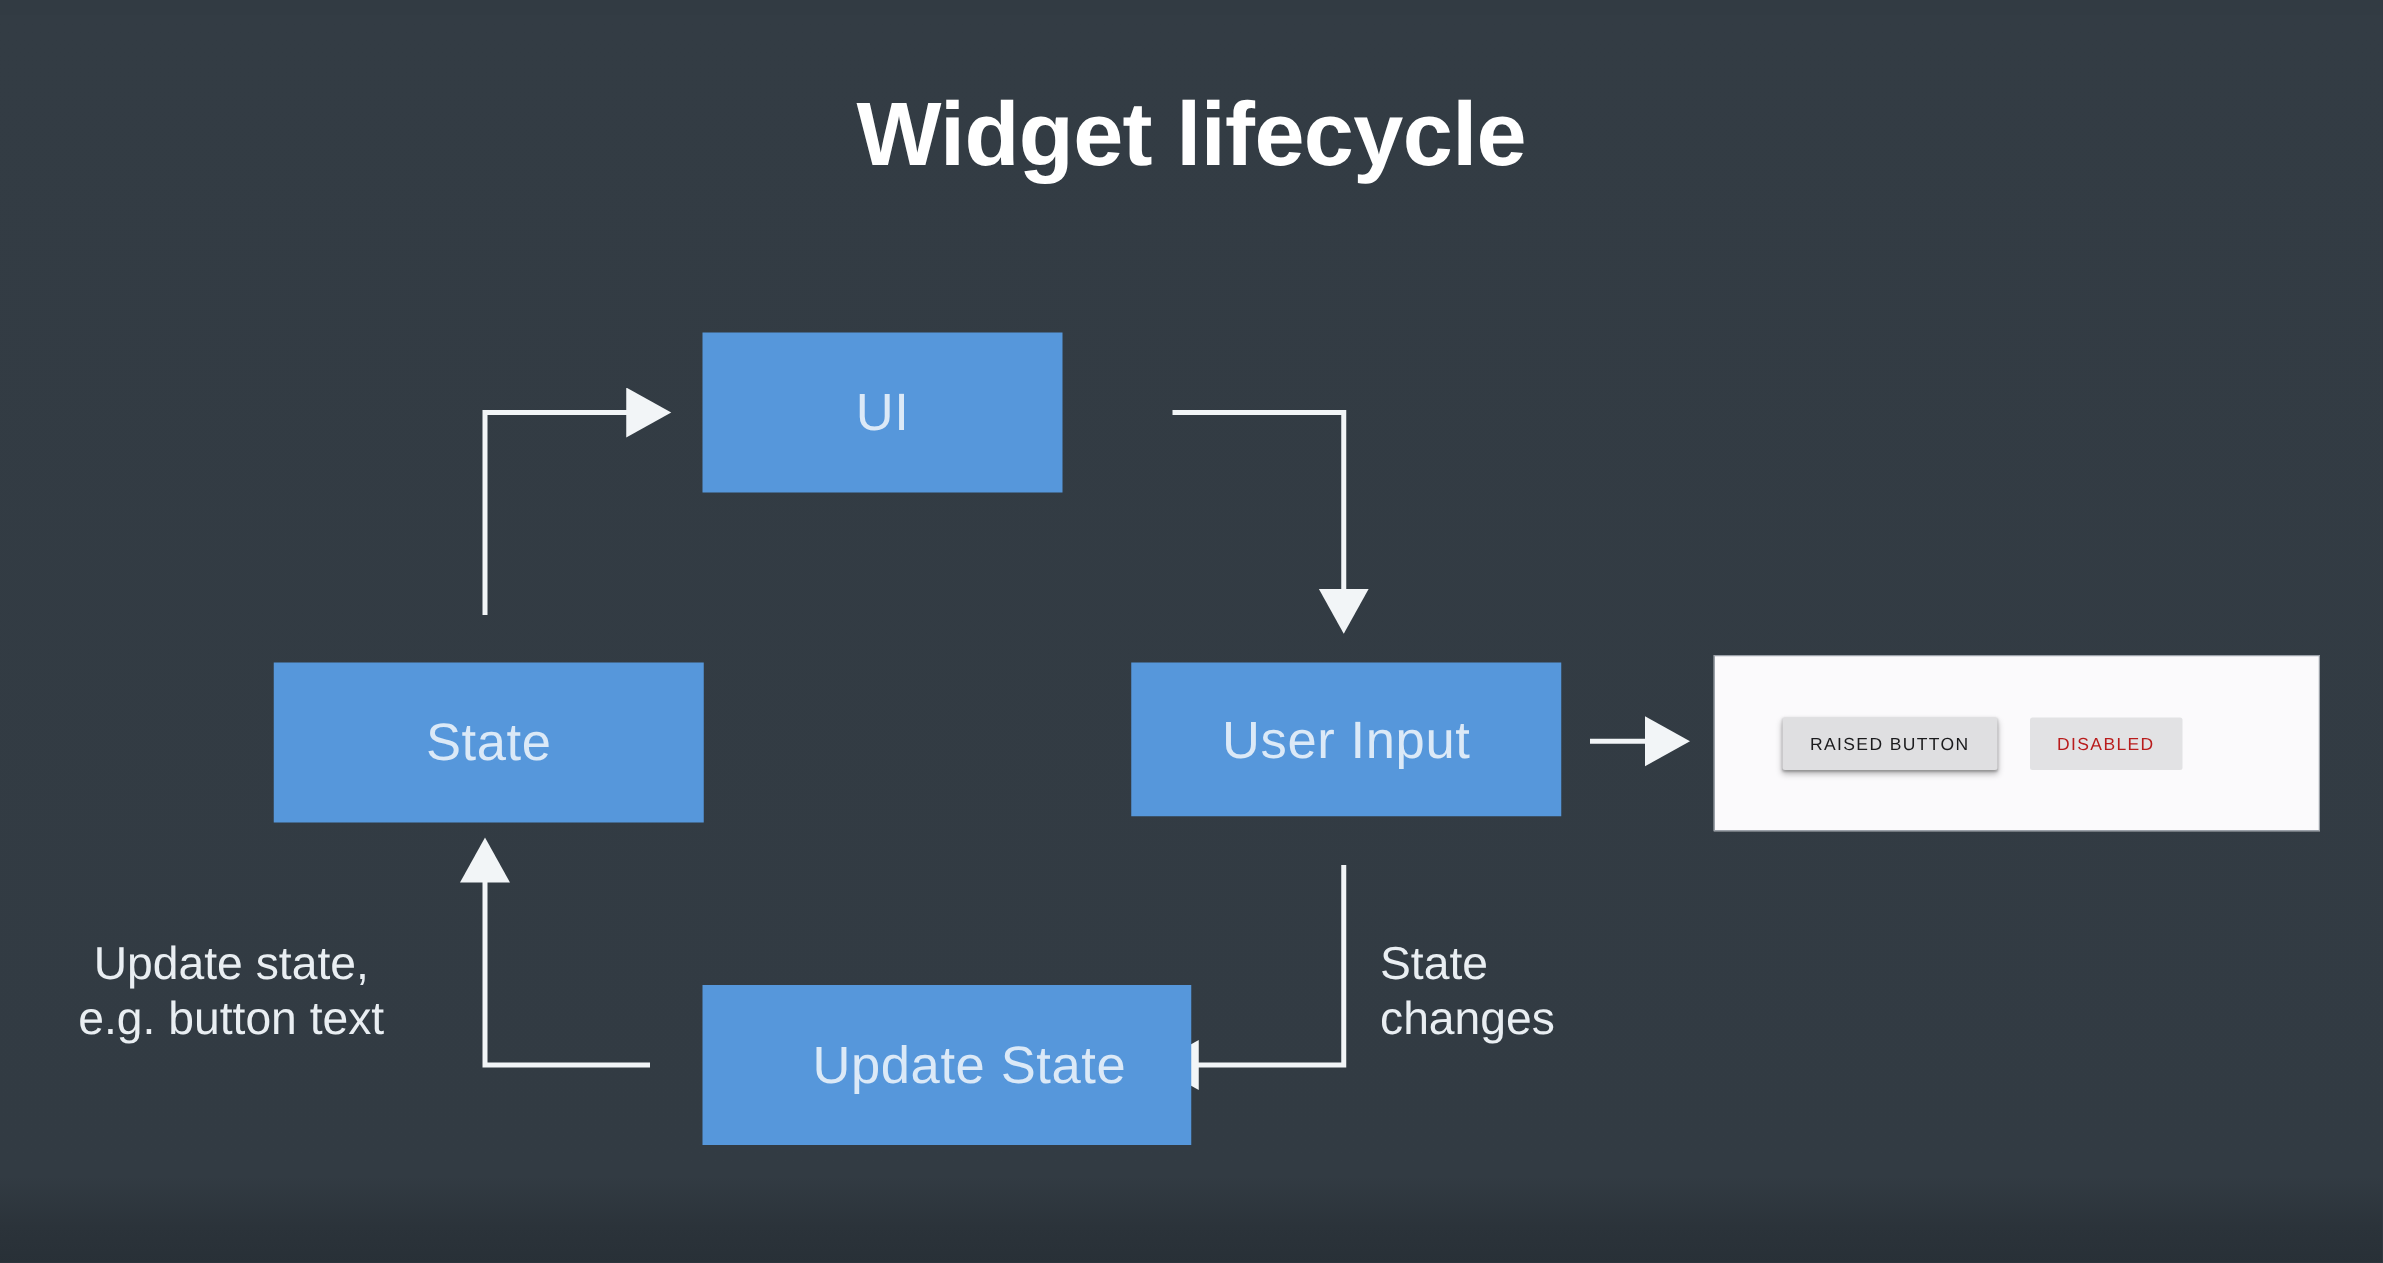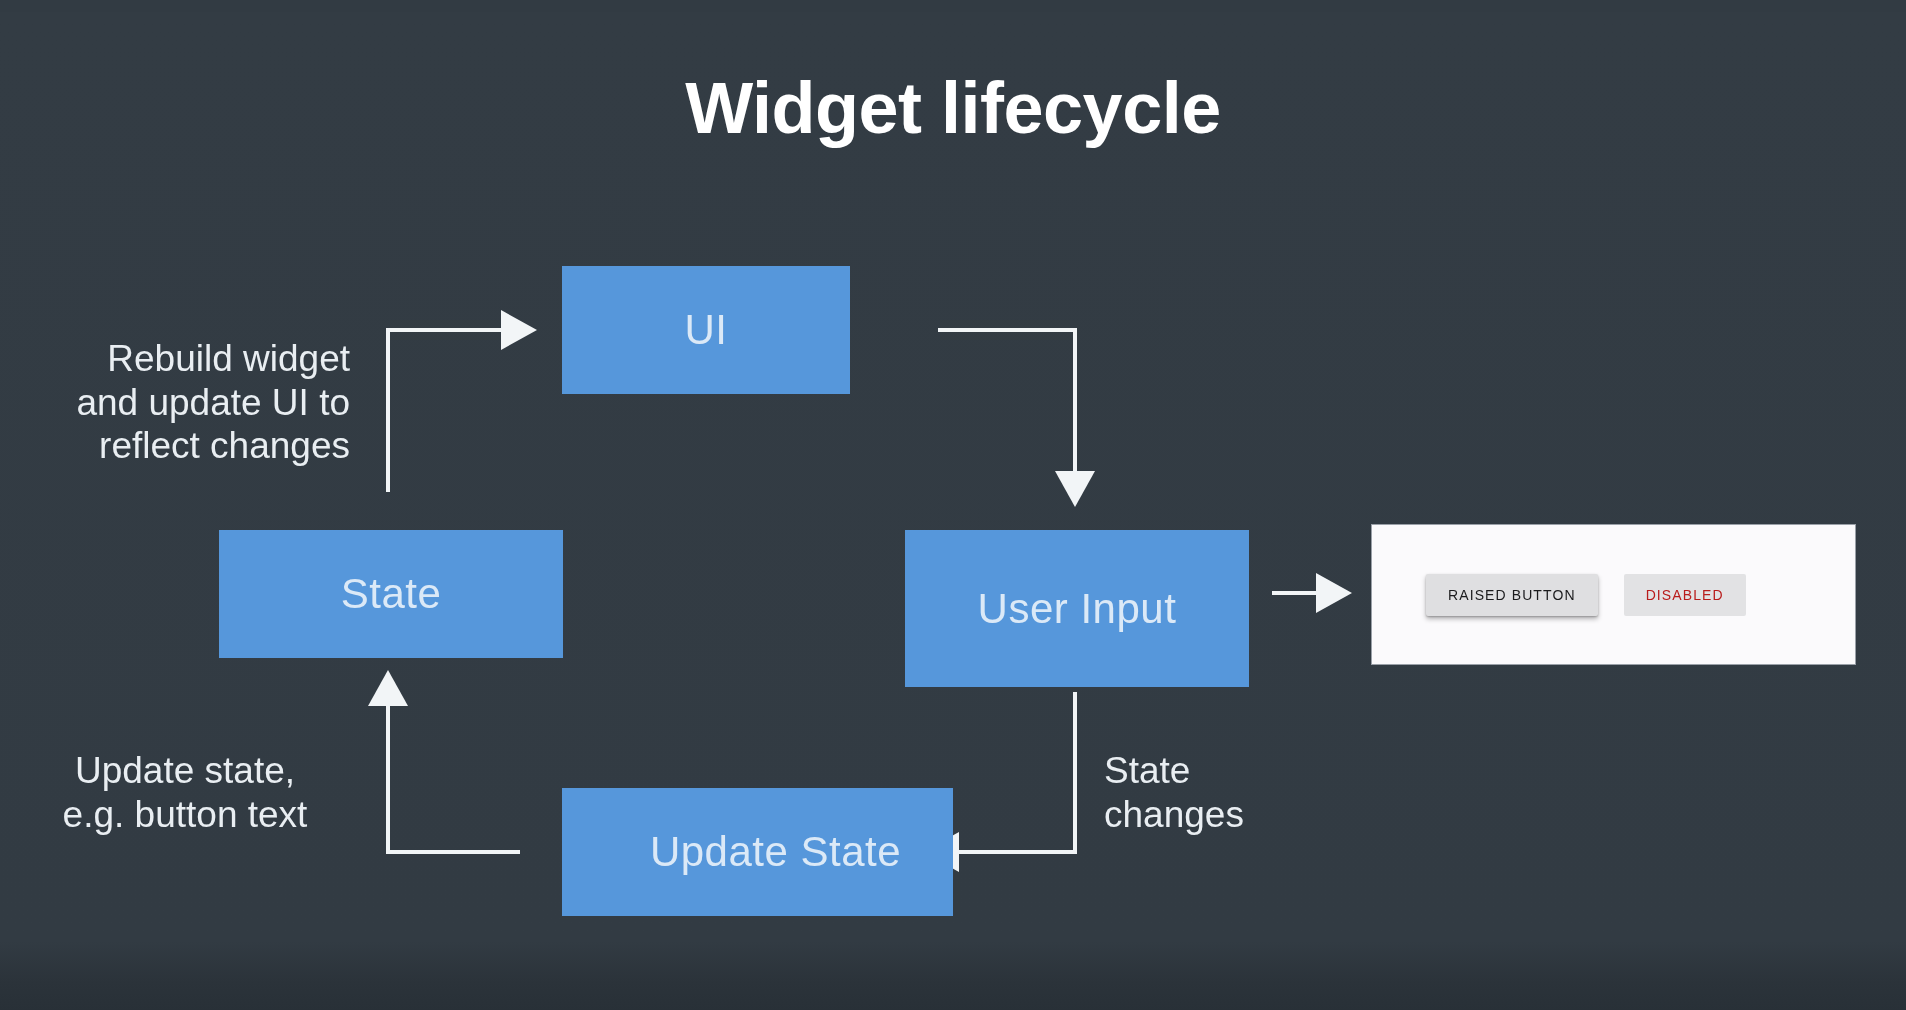--- a/index.html
+++ b/index.html
@@ -43,21 +43,21 @@
     color: #dbe9f7;
     display: flex;
     align-items: center;
     justify-content: center;
     font-size: 42px;
     font-weight: 300;
     letter-spacing: 0.5px;
   }
   #node-ui          { left: 562px; top: 254px;  width: 288px; height: 128px; }
   #node-state       { left: 219px; top: 518px;  width: 344px; height: 128px; }
-  #node-user-input  { left: 905px; top: 518px;  width: 344px; height: 157px; text-align: center; }
+  #node-user-input  { left: 905px; top: 518px;  width: 344px; height: 123px; text-align: center; }
   #node-update      { left: 562px; top: 776px;  width: 355px; height: 128px; padding-left: 36px; }
 
   
   .annot {
     position: absolute;
     color: #e9eef2;
     font-size: 37px;
     font-weight: 300;
     line-height: 1.18;
     white-space: pre-line;
@@ -153,23 +153,20 @@
   </div>
 
   <div class="node" id="node-user-input">
     <span>User Input</span>
   </div>
 
   <div class="node" id="node-update">
     <span>Update State</span>
   </div>
 
-  <div class="annot" id="annot-rebuild">Rebuild widget
-and update UI to
-reflect changes</div>
 
   <div class="annot" id="annot-update">Update state,
 e.g. button text</div>
 
   <div class="annot" id="annot-state">State
 changes</div>
 
   <div id="demo-panel">
     <button class="mbtn" id="btn-raised">RAISED BUTTON</button>
     <button class="mbtn" id="btn-disabled">DISABLED</button>

